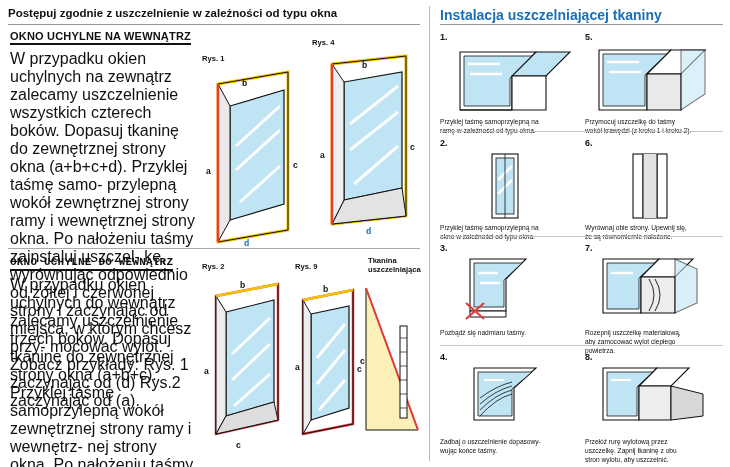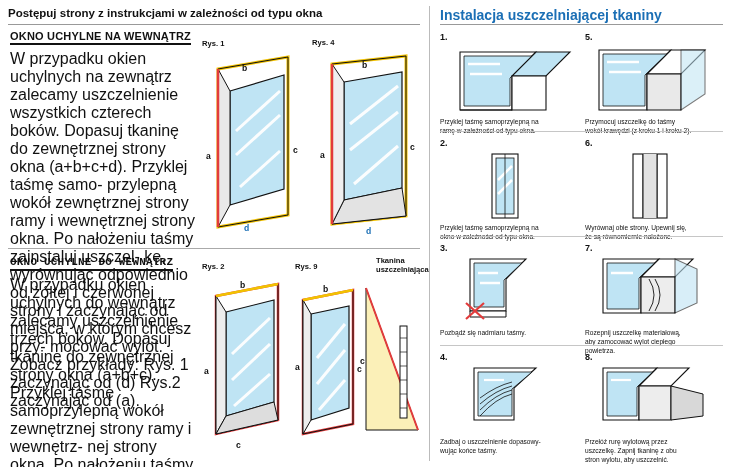--- a/index.html
+++ b/index.html
@@ -121,39 +121,39 @@
     background: #c6c6c6;
   }
   svg { display: block; }
 </style>
 </head>
 <body>
 
 <div id="page">
 
   <div class="col-left">
-    <div class="main-title">Postępuj strony z instrukcjami w zależności od typu okna</div>
+    <div class="main-title">Postępuj zgodnie z uszczelnienie w zależności od typu okna</div>
     <div class="title-rule"></div>
 
     <div class="sect" style="top:30px;">
       <div class="section-title" style="position:absolute; left:10px; top:0;">
         <span class="under">OKNO UCHYLNE NA WEWNĄTRZ</span>
       </div>
 
       <div class="txtbox" style="left:10px; top:20px; width:190px;">W przypadku okien uchylnych na zewnątrz zalecamy uszczelnienie wszystkich czterech boków. Dopasuj tkaninę do zewnętrznej strony okna (a+b+c+d). Przyklej taśmę samo-
 przylepną wokół zewnętrznej strony ramy i wewnętrznej strony okna. Po nałożeniu taśmy zainstaluj uszczel-
 kę, wyrównując odpowiednio od
 żółtej i czerwonej strony i zaczynając
 od miejsca, w którym chcesz przy-
 mocować wylot.
 Zobacz przykłady:
 Rys. 1 zaczynając od (d)
 Rys.2 zaczynając od (a).</div>
 
-      <div class="figbox" style="left:200px; top:9px; width:110px; height:200px;">
+      <div class="figbox" style="left:200px; top:24px; width:110px; height:200px;">
         <div class="fig-label" style="position:absolute;left:2px;top:0;">Rys. 1</div>
         <svg width="110" height="195" viewBox="0 0 110 195">
 
           <polygon points="18,30 88,18 88,176 18,188" fill="#ffffff" stroke="#f2c200" stroke-width="3"></polygon>
           <polygon points="18,30 88,18 88,176 18,188" fill="none" stroke="#111" stroke-width="1"></polygon>
 
           <polygon points="30,52 84,36 84,150 30,166" fill="#bfe4f4" stroke="#111" stroke-width="1.2"></polygon>
 
           <polygon points="18,30 30,52 30,166 18,188" fill="#e9e9e9" stroke="#111" stroke-width="1"></polygon>
 
@@ -240,21 +240,21 @@
             <line x1="24" y1="148" x2="50" y2="118"></line>
           </g>
           <line x1="8" y1="38" x2="58" y2="28" stroke="#f2c200" stroke-width="2.5"></line>
         </svg>
         <span class="letter" style="left:28px; top:22px;">b</span>
         <span class="letter" style="left:0px; top:100px;">a</span>
         <span class="letter" style="left:62px; top:102px;">c</span>
       </div>
 
       <div class="figbox" style="left:360px; top:0px; width:70px; height:195px;">
-        <div class="fig-label" style="position:absolute;left:16px;top:0;white-space:pre-line;line-height:1.2;">Tkanina
+        <div class="fig-label" style="position:absolute;left:8px;top:0;white-space:pre-line;line-height:1.2;">Tkanina
 uszczelniająca</div>
         <svg width="70" height="165" viewBox="0 0 70 165" style="position:absolute;left:0;top:26px;">
           <polygon points="6,6 58,148 6,148" fill="#fbf0b8" stroke="#111" stroke-width="1"></polygon>
           <line x1="6" y1="6" x2="58" y2="148" stroke="#e23b3b" stroke-width="2"></line>
           <rect x="40" y="44" width="7" height="92" fill="#ffffff" stroke="#111" stroke-width="1"></rect>
           <g stroke="#111" stroke-width="0.7">
             <line x1="40" y1="56" x2="47" y2="56"></line>
             <line x1="40" y1="70" x2="47" y2="70"></line>
             <line x1="40" y1="84" x2="47" y2="84"></line>
             <line x1="40" y1="98" x2="47" y2="98"></line>

